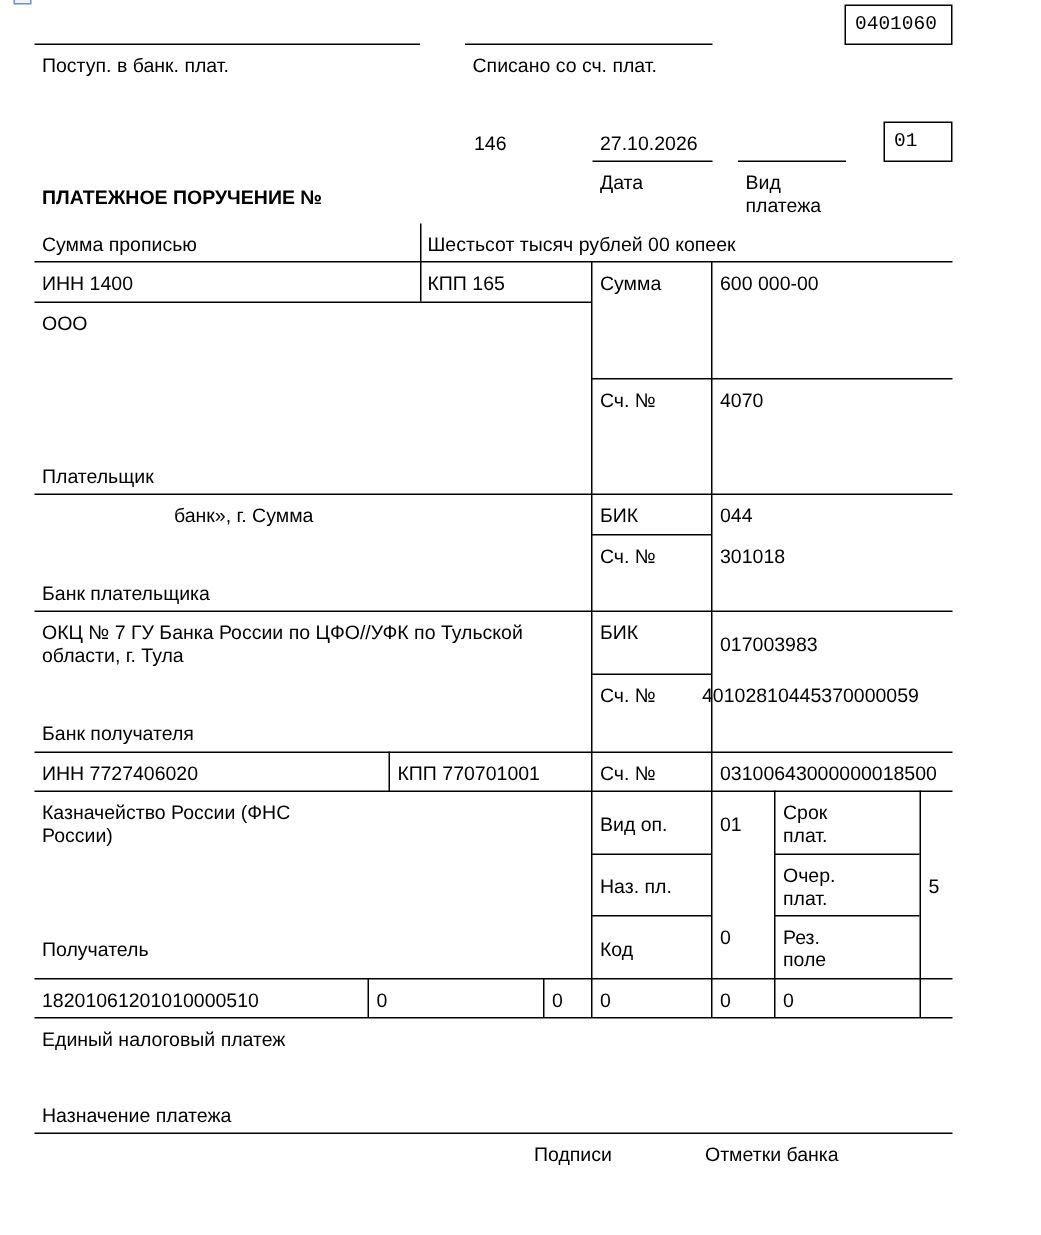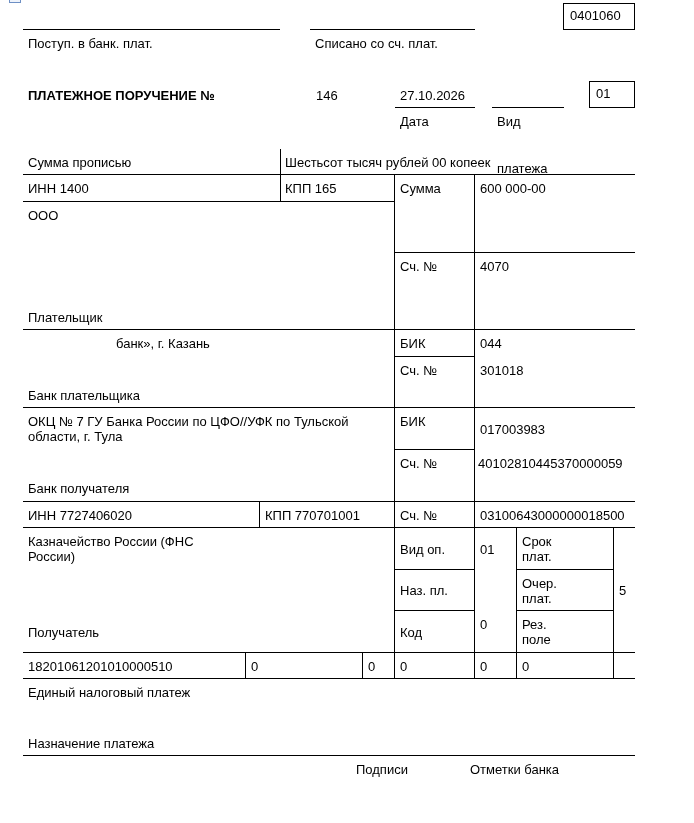--- a/index.html
+++ b/index.html
@@ -1,21 +1,21 @@
 <!DOCTYPE html>
 <html><head>
 <meta charset="utf-8">
 <style>
   html,body{margin:0;padding:0;background:#fff;}
   body{width:694px;height:823px;position:relative;overflow:hidden;font-family:"Liberation Sans",sans-serif;font-size:13px;color:#000;}
   .a{position:absolute;white-space:nowrap;line-height:15px;}
   .hl{position:absolute;height:1px;background:#000;}
   .vl{position:absolute;width:1px;background:#000;}
-  .box{position:absolute;border:1px solid #000;box-sizing:border-box;padding:4px 0 0 6px;}
-  .bold{font-weight:bold;}
+  .box{position:absolute;border:1px solid #000;box-sizing:border-box;padding:4px 0 0 6px;font-family:Liberation Mono, monospace;}
+  .bold{font-weight:bold;margin-top:36px;}
   .wrap{white-space:normal;}
   .corner-icon{position:absolute;left:9px;top:-6px;width:12px;height:9px;border:1px solid #6d8fc4;background:#eef3fb;box-sizing:border-box;}
 </style>
 </head>
 <body>
 
 <div class="corner-icon"></div>
 
 <div class="box" style="left:563px;top:3px;width:72px;height:27px;">
   <span>0401060</span>
@@ -33,21 +33,21 @@
 <div class="a bold" style="left:28px;top:88px;">ПЛАТЕЖНОЕ ПОРУЧЕНИЕ  №</div>
 <div class="a" style="left:316px;top:88px;">146</div>
 <div class="a" style="left:400px;top:88px;">27.10.2026</div>
 <div class="hl" style="left:395px;top:107px;width:80px;"></div>
 <div class="hl" style="left:492px;top:107px;width:72px;"></div>
 <div class="box" style="left:589px;top:81px;width:46px;height:27px;">
   <span>01</span>
 </div>
 <div class="a" style="left:400px;top:114px;">Дата</div>
 <div class="a" style="left:497px;top:114px;">Вид</div>
-<div class="a" style="left:497px;top:129px;margin-top:32px;">платежа</div>
+<div class="a" style="left:497px;top:129px;">платежа</div>
 
 <div class="vl" style="left:280px;top:149px;height:52px;"></div>
 <div class="a" style="left:28px;top:155px;">Сумма прописью</div>
 <div class="a" style="left:285px;top:155px;">Шестьсот тысяч рублей 00 копеек</div>
 <div class="hl" style="left:23px;top:174px;width:612px;"></div>
 
 <div class="a" style="left:28px;top:181px;">ИНН 1400</div>
 <div class="a" style="left:285px;top:181px;">КПП 165</div>
 <div class="hl" style="left:23px;top:201px;width:371px;"></div>
 <div class="a" style="left:28px;top:208px;">ООО</div>
@@ -57,37 +57,37 @@
 <div class="vl" style="left:474px;top:174px;height:504px;"></div>
 
 <div class="a" style="left:400px;top:181px;">Сумма</div>
 <div class="a" style="left:480px;top:181px;">600 000-00</div>
 <div class="hl" style="left:394px;top:252px;width:241px;"></div>
 <div class="a" style="left:400px;top:259px;">Сч. №</div>
 <div class="a" style="left:480px;top:259px;">4070</div>
 
 <div class="hl" style="left:23px;top:329px;width:612px;"></div>
 
-<div class="a" style="left:116px;top:336px;">банк», г. Казань</div>
+<div class="a" style="left:116px;top:336px;">банк», г. Сумма</div>
 <div class="a" style="left:28px;top:388px;">Банк плательщика</div>
 <div class="a" style="left:400px;top:336px;">БИК</div>
 <div class="a" style="left:480px;top:336px;">044</div>
 <div class="hl" style="left:394px;top:356px;width:80px;"></div>
 <div class="a" style="left:400px;top:363px;">Сч. №</div>
 <div class="a" style="left:480px;top:363px;">301018</div>
 
 <div class="hl" style="left:23px;top:407px;width:612px;"></div>
 
 <div class="a wrap" style="left:28px;top:414px;width:350px;">ОКЦ № 7 ГУ Банка России по ЦФО//УФК по Тульской области, г. Тула</div>
 <div class="a" style="left:28px;top:481px;">Банк получателя</div>
 <div class="a" style="left:400px;top:414px;">БИК</div>
 <div class="a" style="left:480px;top:422px;">017003983</div>
 <div class="hl" style="left:394px;top:449px;width:80px;"></div>
 <div class="a" style="left:400px;top:456px;">Сч. №</div>
-<div class="a" style="left:478px;top:456px;">40102810445370000059</div>
+<div class="a" style="left:468px;top:456px;">40102810445370000059</div>
 
 <div class="hl" style="left:23px;top:501px;width:612px;"></div>
 
 <div class="a" style="left:28px;top:508px;">ИНН 7727406020</div>
 <div class="vl" style="left:259px;top:501px;height:27px;"></div>
 <div class="a" style="left:265px;top:508px;">КПП 770701001</div>
 <div class="a" style="left:400px;top:508px;">Сч. №</div>
 <div class="a" style="left:480px;top:508px;">03100643000000018500</div>
 
 <div class="hl" style="left:23px;top:527px;width:612px;"></div>

